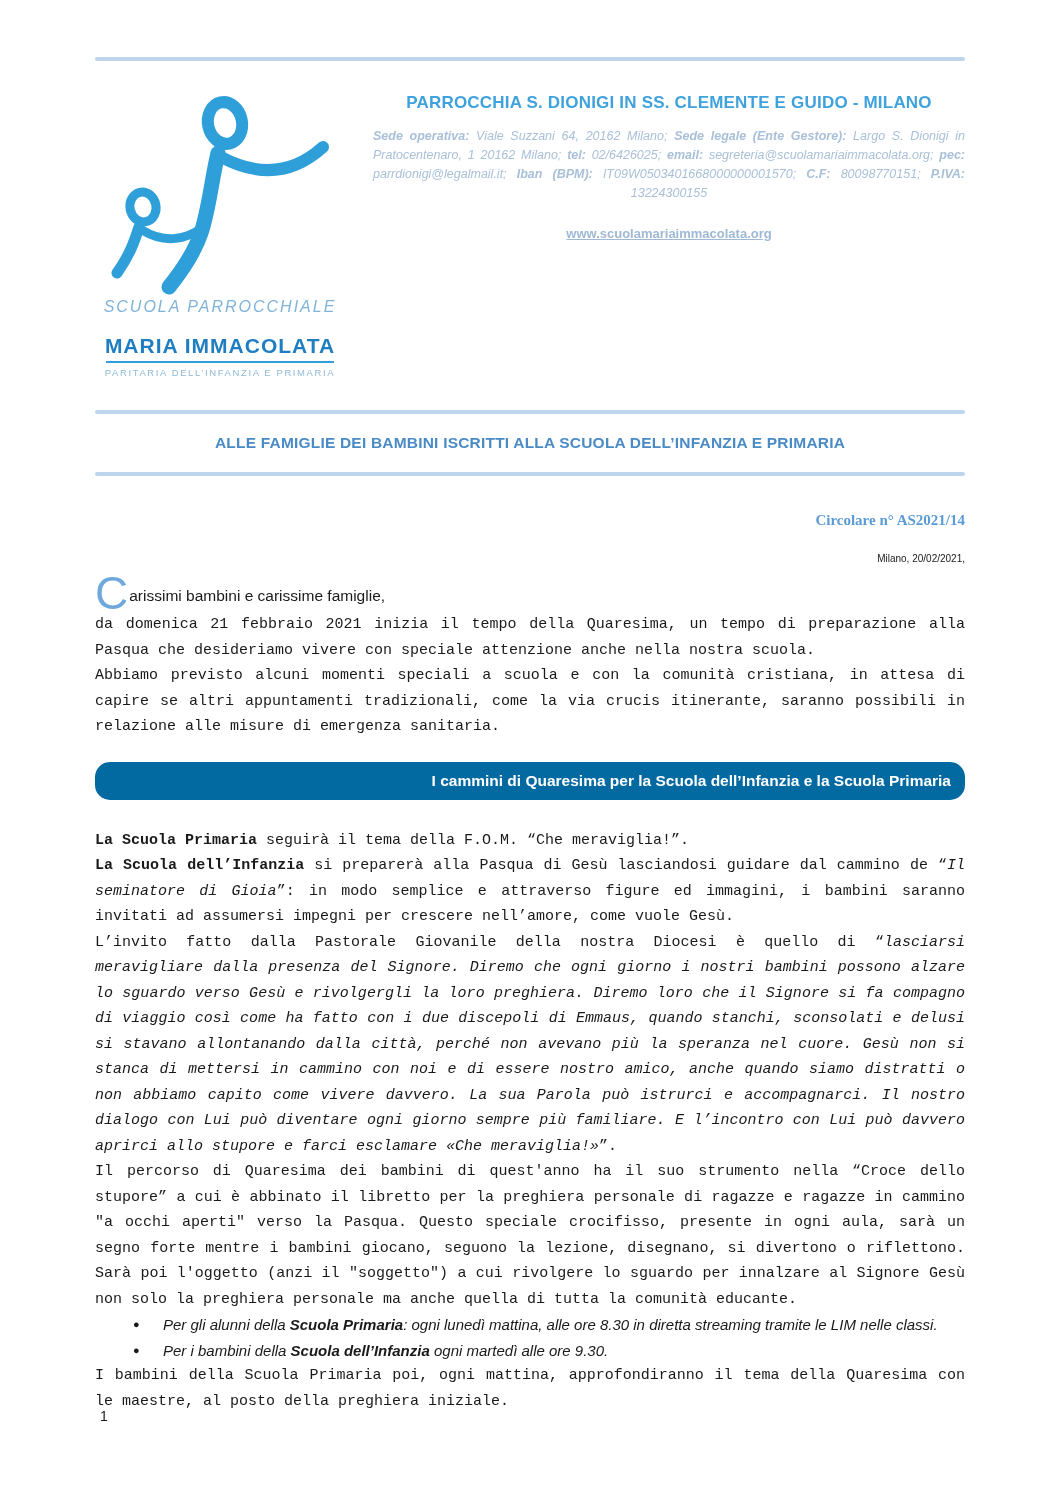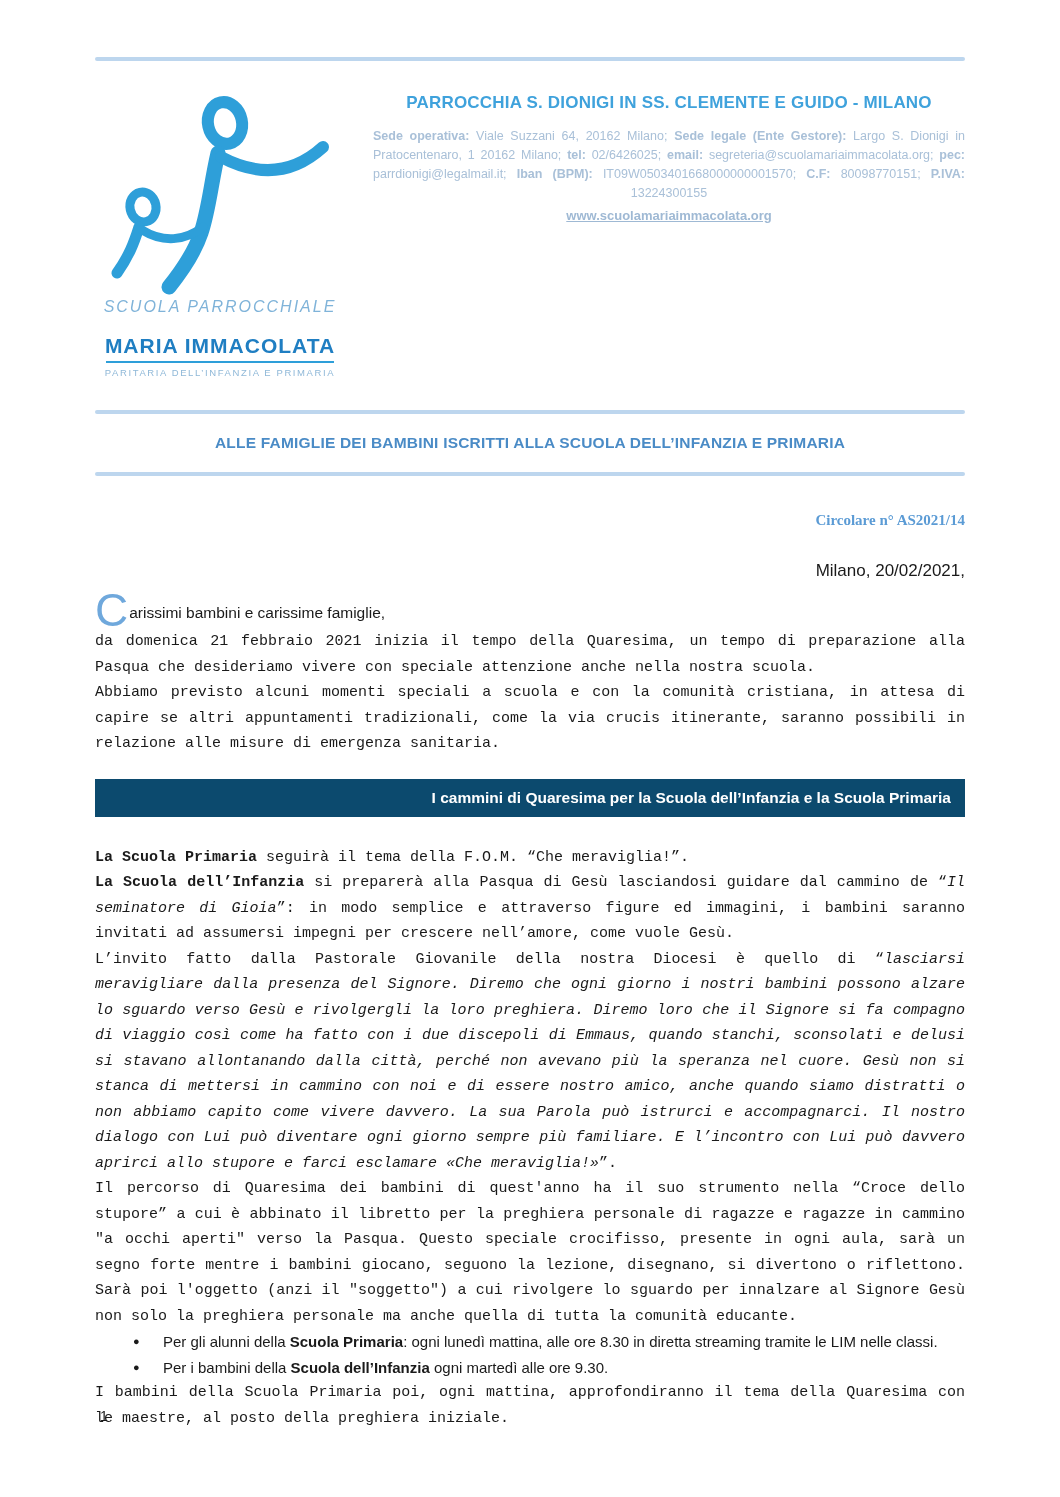--- a/index.html
+++ b/index.html
@@ -22,56 +22,56 @@
   .logo svg{display:block;margin:0 auto;}
   .logo-l1{font-size:16px;letter-spacing:2px;color:#7FB3D9;margin-top:2px;white-space:nowrap;font-style:italic;}
   .logo-l2{font-size:21px;font-weight:bold;letter-spacing:1px;color:#1F7EC2;margin-top:18px;white-space:nowrap;}
   .logo-underline{height:2px;background:#2E9FD9;width:228px;margin:3px auto 4px auto;}
   .logo-l3{font-size:9.5px;letter-spacing:1.6px;color:#8FB8D8;white-space:nowrap;}
 
   .head-right{flex:1;padding-left:28px;text-align:center;}
   .parish-title{font-size:17px;font-weight:bold;color:#3FA2DC;margin-top:6px;letter-spacing:.2px;}
   .school-lines{font-size:13px;color:#A5BFD9;line-height:19px;margin:26px 0 0 0;}
   .school-lines .b{font-weight:bold;}
-  .contact{font-size:12.5px;color:#A9C0D8;line-height:19px;margin:14px 0 0 0;text-align:justify;text-align-last:center;}
+  .contact{font-size:12.5px;color:#A9C0D8;line-height:19px;margin:14px 0 0 0;text-align:justify;text-align-last:center;font-style:italic;}
   .contact .b{font-weight:bold;}
-  .website{margin-top:3px;}
+  .website{margin-top:21px;}
   .website a{font-size:13px;font-weight:bold;color:#9FB9D4;text-decoration:underline;cursor:pointer;}
 
   
   .rule-2{margin-top:32px;}
   .doc-title{
     text-align:center;font-size:15.5px;font-weight:bold;color:#4A8BC6;
     margin:20px 0;letter-spacing:.2px;
   }
   .circolare{text-align:right;font-size:15px;font-weight:bold;color:#5B9BD5;margin-top:36px;font-family:Liberation Serif, serif;}
-  .dateline{text-align:right;font-size:17px;color:#1a1a1a;margin-top:32px;}
+  .dateline{text-align:right;font-size:10px;color:#1a1a1a;margin-top:24px;}
 
   
   .salutation{margin:14px 0 4px 0;font-size:15.5px;}
   .dropcap{
     font-size:46px;line-height:30px;color:#6FA8DC;
     display:inline-block;vertical-align:-8px;margin-right:1px;font-weight:400;
   }
   .body-p{font-size:15px;line-height:25.5px;text-align:justify;margin:0;font-family:Liberation Mono, monospace;}
 
   .banner{
-    background:#0c4a6e;color:#ffffff;font-weight:bold;font-size:15.5px;
-    text-align:right;padding:10px 14px 10px 10px;margin:22px 0 28px 0;
+    background:#0369a1;color:#ffffff;font-weight:bold;font-size:15.5px;
+    text-align:right;padding:10px 14px 10px 10px;margin:22px 0 28px 0;border-radius:15px;
   }
 
   .b{font-weight:bold;}
   .i{font-style:italic;}
 
   .bullets{margin:0;padding:0;list-style:none;}
   .bullets li{
     display:flex;font-size:15px;line-height:25.5px;text-align:justify;
   }
   .bullet-dot{flex:0 0 0;margin-left:38px;width:30px;min-width:30px;font-size:11px;line-height:25.5px;}
-  .bullet-text{flex:1;}
+  .bullet-text{flex:1;font-style:italic;}
 
   .page-number{
     position:absolute;left:100px;top:1408px;font-size:14px;color:#1a1a1a;
   }
 </style>
 </head>
 <body>
 
 <div class="page">
   <div class="content">

